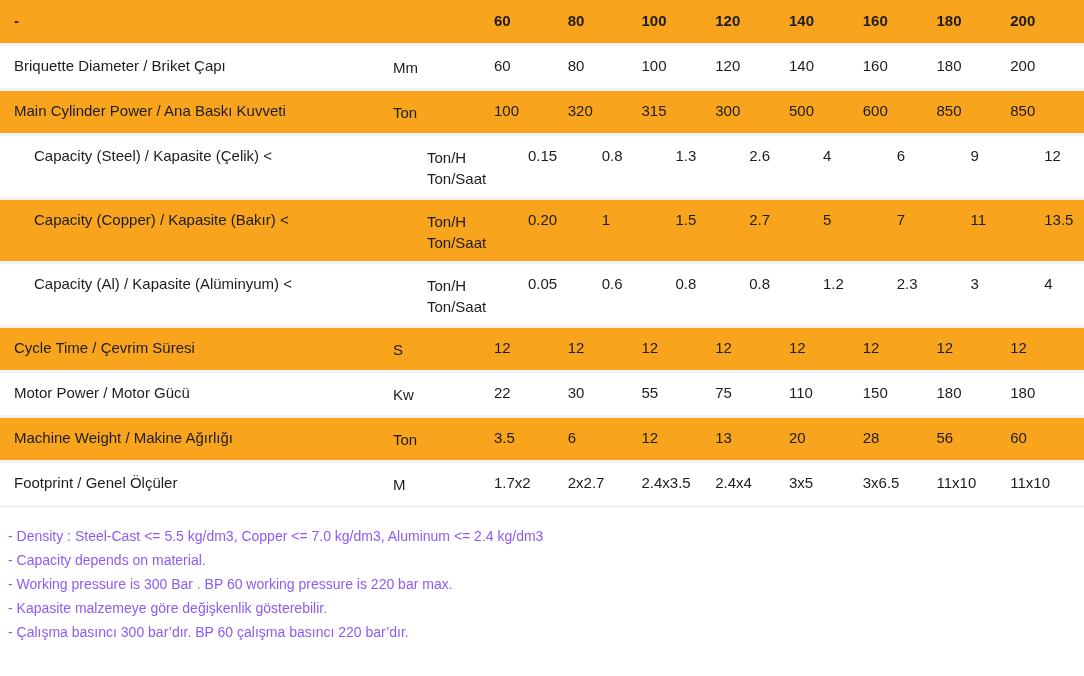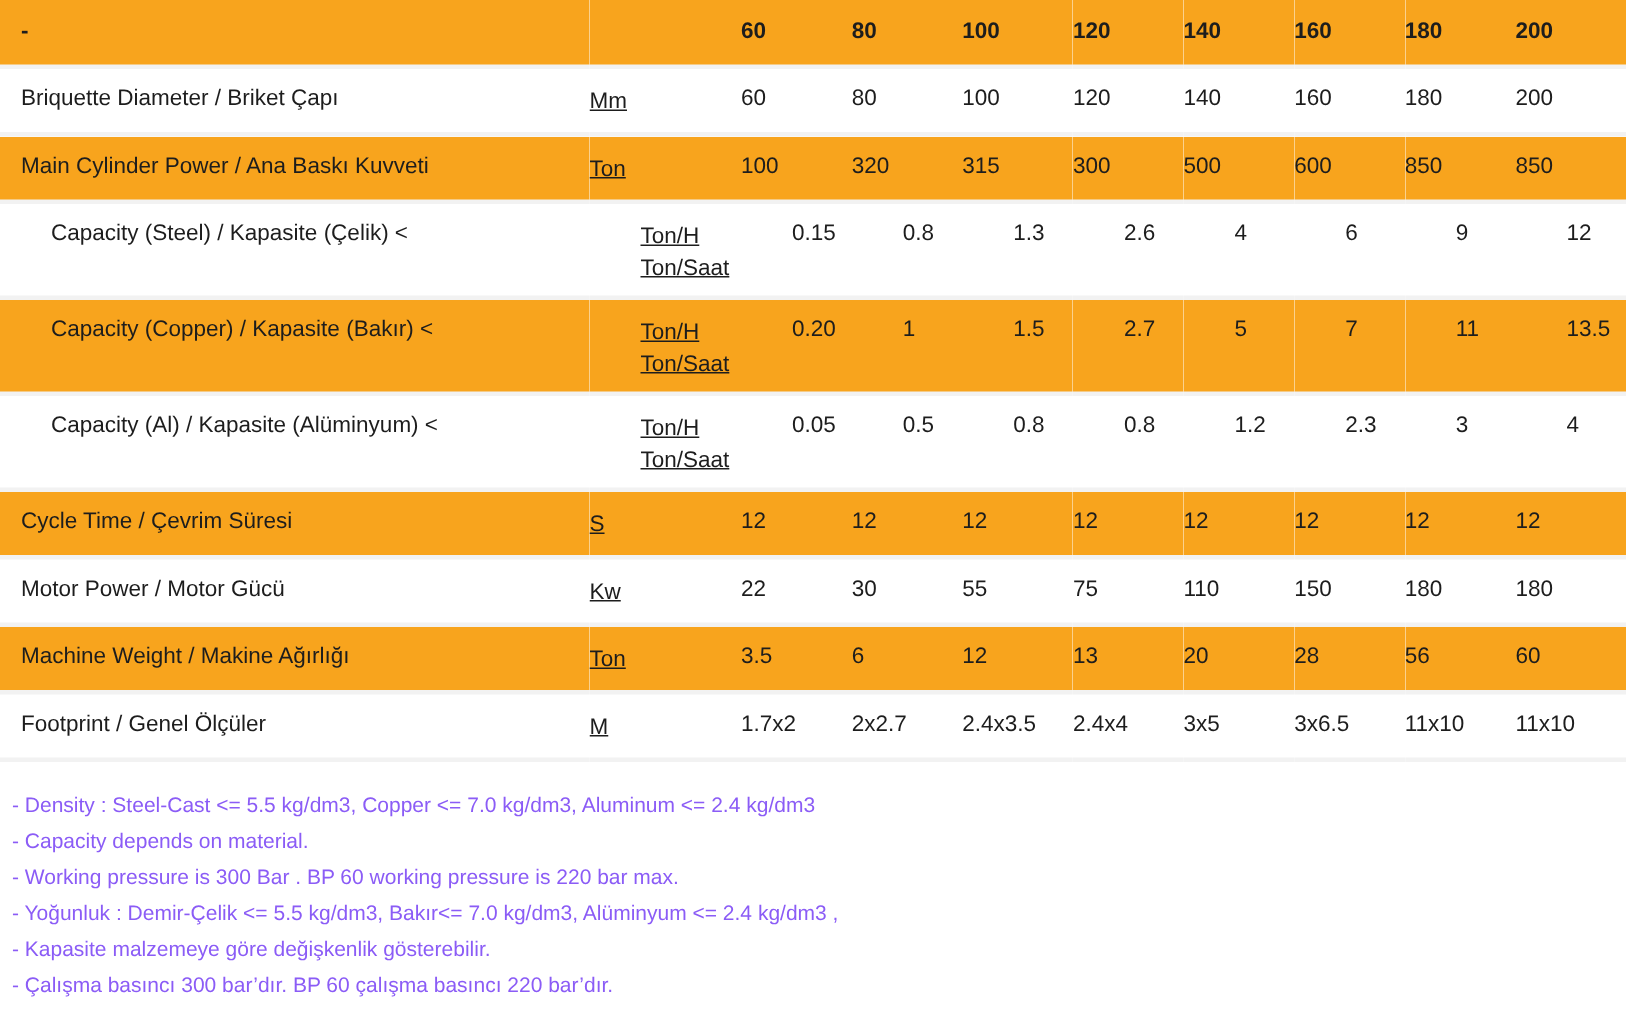--- a/index.html
+++ b/index.html
@@ -34,21 +34,21 @@
   td.label { padding-left: 14px; }
   tr.head td {
     background: var(--accent);
     font-weight: 700;
     height: 44px;
     padding-top: 12px;
   }
   tr.hl td { background: var(--accent); }
   tr.normal td { height: 45px; }
   tr.tall td { height: 64px; padding-left: 34px; }
-  .unit div { line-height: 21px; text-decoration: underline; }
+  .unit div { line-height: 21px; }
   .notes {
     margin: 16px 0 0 8px;
   }
   .note-line {
     font-size: 14px;
     line-height: 24px;
     color: #8b5cf6;
     white-space: nowrap;
   }
 </style>
@@ -133,21 +133,21 @@
         <td class="val">11</td>
         <td class="val">13.5</td>
       </tr>
       <tr class="tall">
         <td class="label">Capacity (Al) / Kapasite (Alüminyum) &lt;</td>
         <td class="unit">
           <div>Ton/H</div>
           <div>Ton/Saat</div>
         </td>
         <td class="val">0.05</td>
-        <td class="val">0.5</td>
+        <td class="val">0.6</td>
         <td class="val">0.8</td>
         <td class="val">0.8</td>
         <td class="val">1.2</td>
         <td class="val">2.3</td>
         <td class="val">3</td>
         <td class="val">4</td>
       </tr>
       <tr class="hl normal">
         <td class="label">Cycle Time / Çevrim Süresi</td>
         <td class="unit">
@@ -204,16 +204,15 @@
         <td class="val">11x10</td>
         <td class="val">11x10</td>
       </tr>
     </tbody>
 </table>
 
 <div class="notes" id="notes">
     <div class="note-line">- Density : Steel-Cast &lt;= 5.5 kg/dm3,  Copper &lt;= 7.0 kg/dm3, Aluminum &lt;= 2.4 kg/dm3</div>
     <div class="note-line">- Capacity depends on material.</div>
     <div class="note-line">- Working pressure is 300 Bar . BP 60 working pressure is 220 bar max.</div>
-    <div class="note-line">- Yoğunluk : Demir-Çelik &lt;= 5.5 kg/dm3,  Bakır&lt;= 7.0 kg/dm3, Alüminyum &lt;= 2.4 kg/dm3  ,</div>
     <div class="note-line">- Kapasite malzemeye göre değişkenlik gösterebilir.</div>
     <div class="note-line">- Çalışma basıncı 300 bar’dır. BP 60 çalışma basıncı 220 bar’dır.</div>
   </div>
 
 </body></html>

